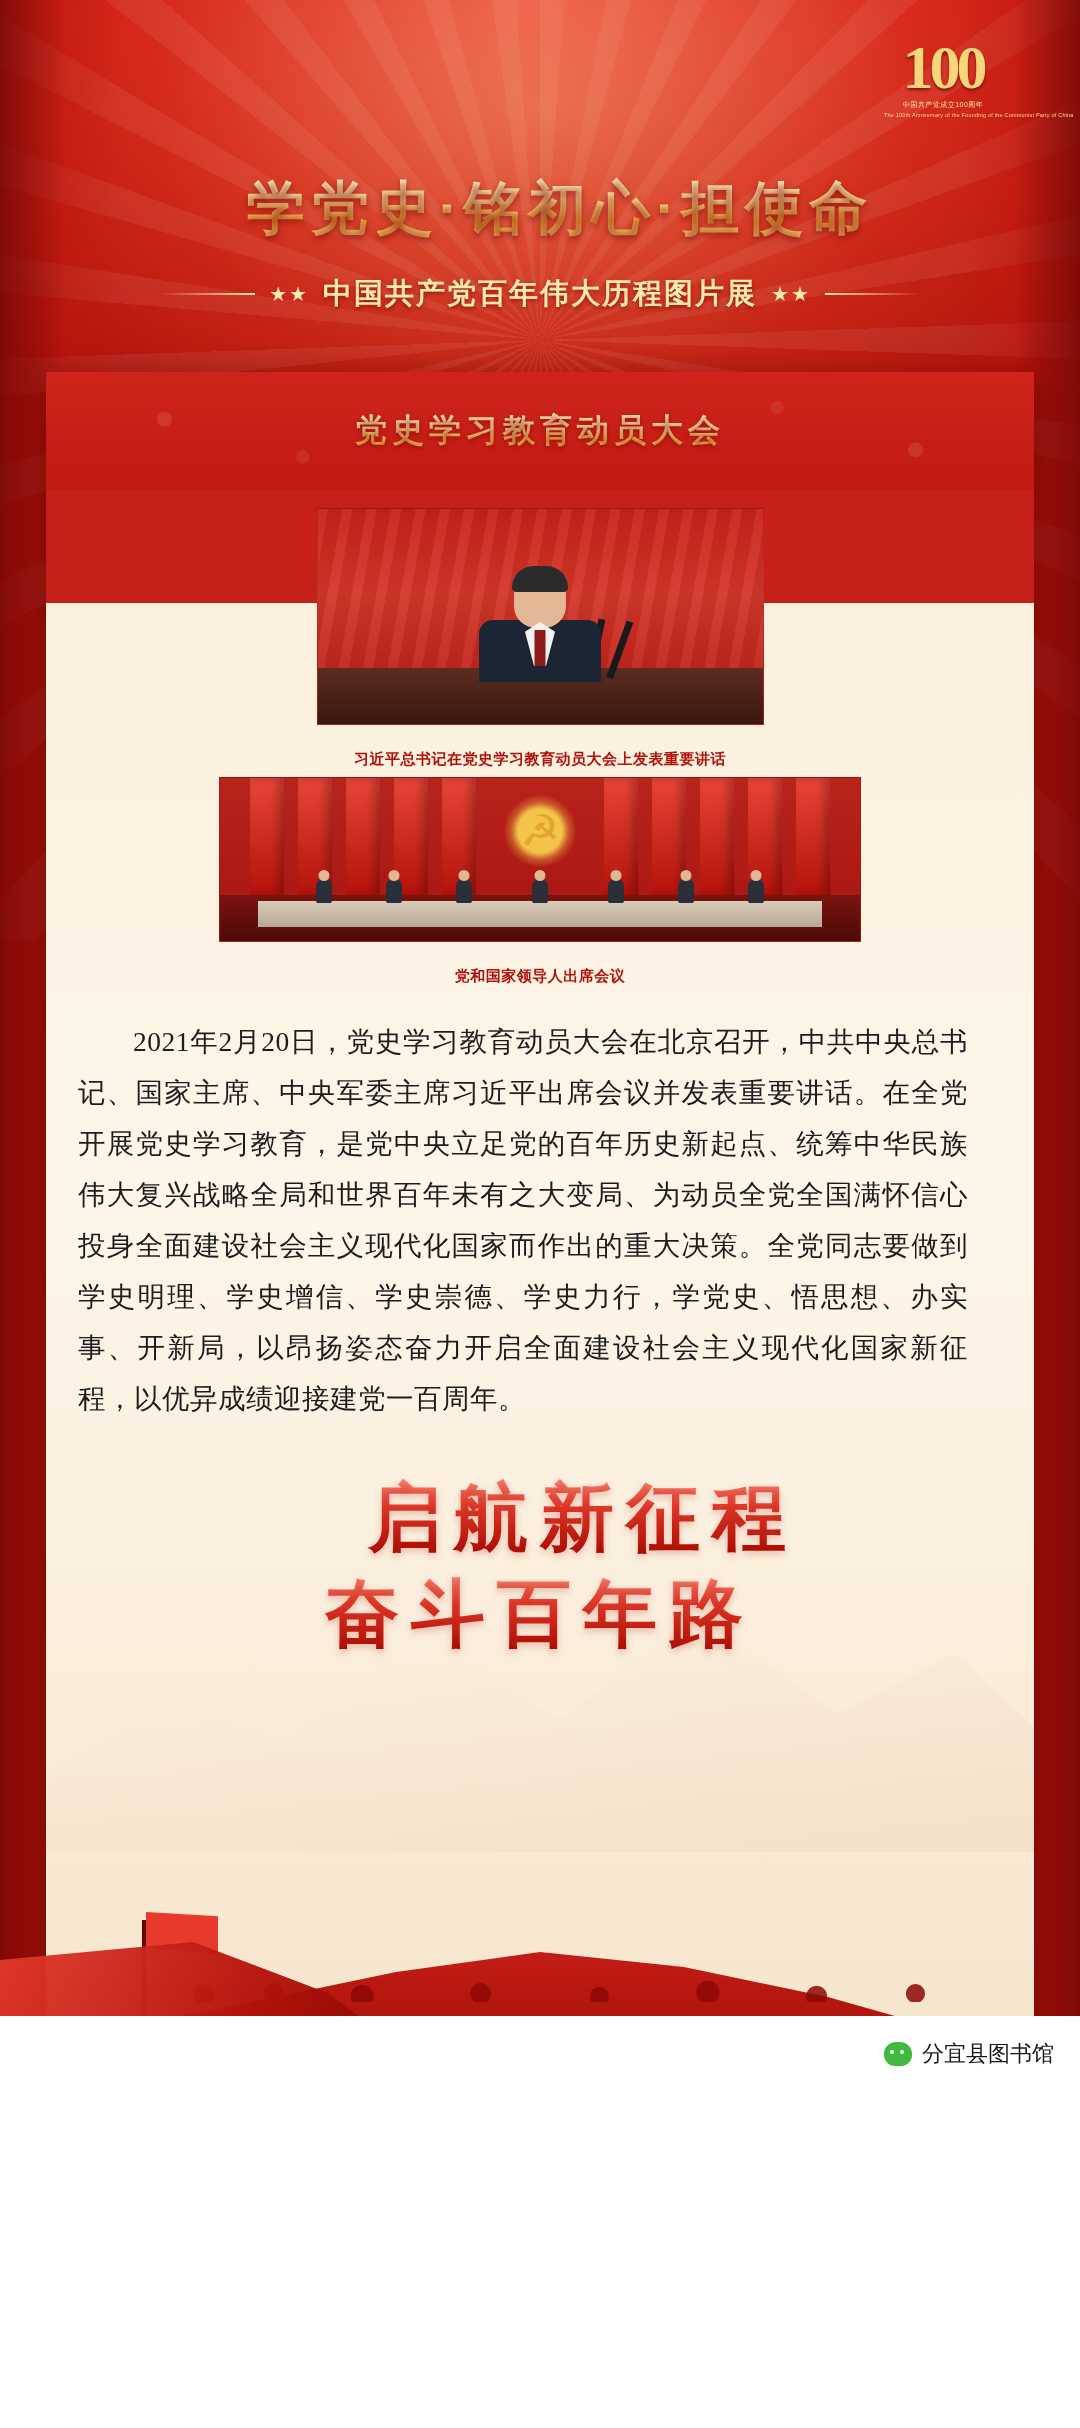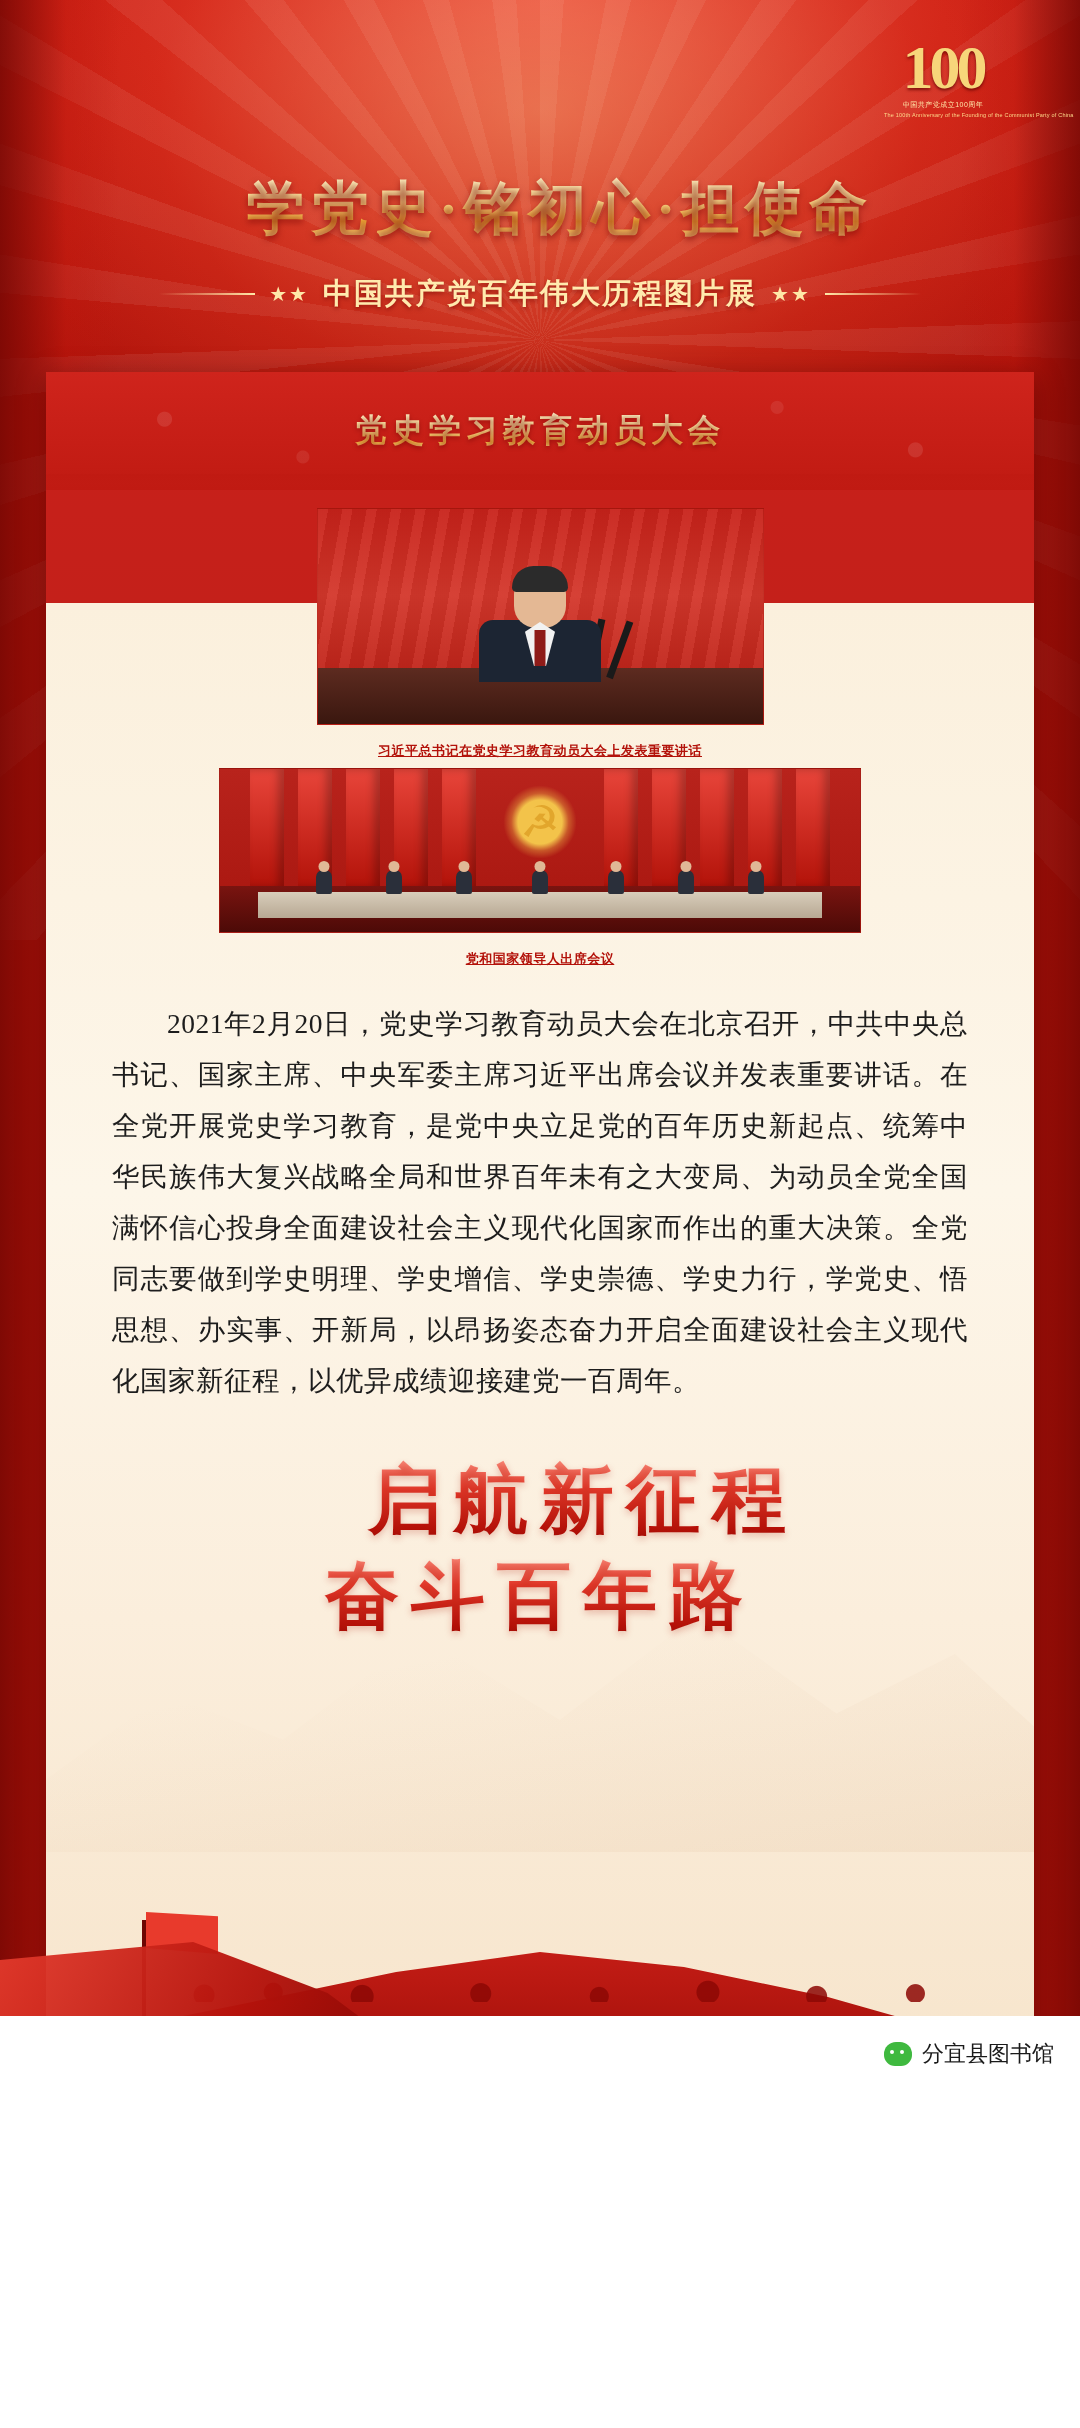--- a/index.html
+++ b/index.html
@@ -92,21 +92,21 @@
     white-space: nowrap;
   }
 
   
   .header {
     position: absolute;
     top: 170px; left: 0; right: 0;
     text-align: center;
   }
   .main-title {
-    font-family: Liberation Serif, serif;
+    font-family: Liberation Sans, sans-serif;
     font-weight: bold;
     font-size: 58px;
     letter-spacing: 6px;
     background: linear-gradient(180deg, #fff4c8 0%, #ffdf8e 38%, #e9a game 55%, #f0b23c 72%, #ffeaa8 100%);
     background: linear-gradient(180deg, #fff7d4 0%, #ffe18f 40%, #efa836 66%, #ffe9a6 100%);
     -webkit-background-clip: text;
     background-clip: text;
     color: transparent;
     text-shadow: 0 3px 6px rgba(110,0,0,.55);
     display: inline-block;
@@ -307,32 +307,31 @@
   }
   .p2-seat::before {
     content: "";
     position: absolute; left: 50%; top: -9px;
     transform: translateX(-50%);
     width: 11px; height: 11px;
     background: #e0b896; border-radius: 50%;
   }
 
   .caption {
-    margin-top: 17px;
+    margin-top: 25px;
     font-family: "Liberation Sans", sans-serif;
     font-weight: bold;
-    font-size: 13px;
+    font-size: 15px;
     color: #b3120a;
     letter-spacing: .5px;
-    text-decoration: underline;
   }
 
   
   .body-text {
-    margin: 30px 66px 0 66px;
+    margin: 30px 66px 0 32px;
     font-family: "Liberation Serif", serif;
     font-size: 27.5px;
     line-height: 51px;
     color: #1d1d1d;
     text-align: justify;
     text-justify: inter-ideograph;
     text-indent: 2em;
     letter-spacing: .5px;
   }
 

